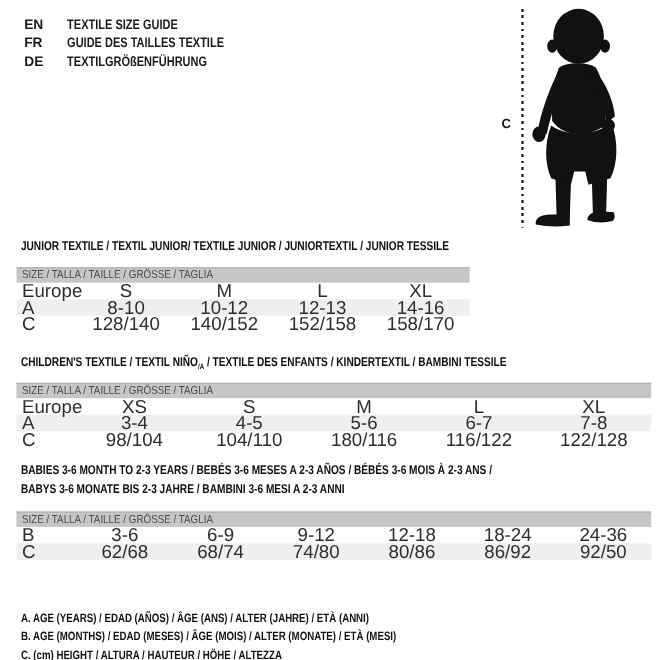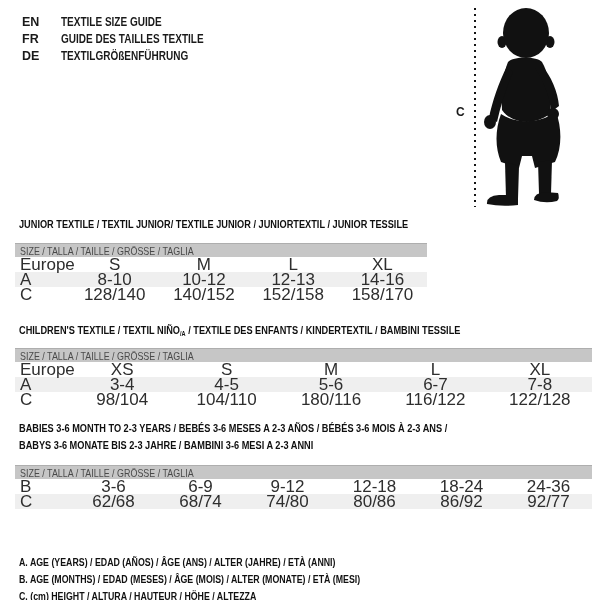--- a/index.html
+++ b/index.html
@@ -23,21 +23,21 @@
   .section{position:absolute;}
   #sec-junior{left:15px;top:216px;width:412px;}
   #sec-children{left:15px;top:322px;width:577px;}
   #sec-babies{left:15px;top:420px;width:577px;}
   .tbl-title{font-weight:700;font-size:11.5px;color:#0f0f0f;padding-left:4px;line-height:17px;}
   #sec-junior .tbl-title{height:27px;}
   #sec-children .tbl-title{height:26px;}
   #sec-babies .tbl-title{height:45px;}
   .sub-a{font-size:7px;vertical-align:-2px;letter-spacing:0;}
   .size-bar{height:14px;background:#c6c6c6;border-top:1px solid #aeaeae;box-sizing:border-box;
-            display:flex;align-items:center;padding-left:5px;}
+            display:flex;padding-left:5px;}
   .size-bar .bar-text{font-size:10.5px;color:#4a4a4a;}
   .trow{display:flex;height:15px;align-items:center;font-size:17px;color:#2e2e2e;}
   .trow.shaded{background:#efefef;}
   .rlabel{width:55px;padding-left:5px;box-sizing:border-box;}
   .cell{flex:1;text-align:center;}
 
   
   .notes{position:absolute;left:19px;top:554px;}
   .note-line{font-weight:700;font-size:11px;line-height:17.2px;color:#111;}
 </style>
@@ -155,21 +155,21 @@
       <span class="cell">18-24</span>
       <span class="cell">24-36</span>
     </div>
     <div class="trow shaded">
       <span class="rlabel">C</span>
       <span class="cell">62/68</span>
       <span class="cell">68/74</span>
       <span class="cell">74/80</span>
       <span class="cell">80/86</span>
       <span class="cell">86/92</span>
-      <span class="cell">92/77</span>
+      <span class="cell">92/50</span>
     </div>
   </div>
 
   <div class="notes">
     <div class="note-line"><span class="condense">A. AGE (YEARS) / EDAD (AÑOS) / ÂGE (ANS) / ALTER (JAHRE) / ETÀ (ANNI)</span></div>
     <div class="note-line"><span class="condense">B. AGE (MONTHS) / EDAD (MESES) / ÂGE (MOIS) / ALTER (MONATE) / ETÀ (MESI)</span></div>
     <div class="note-line"><span class="condense">C. (cm) HEIGHT / ALTURA / HAUTEUR / HÖHE / ALTEZZA</span></div>
   </div>
 
 </div>

